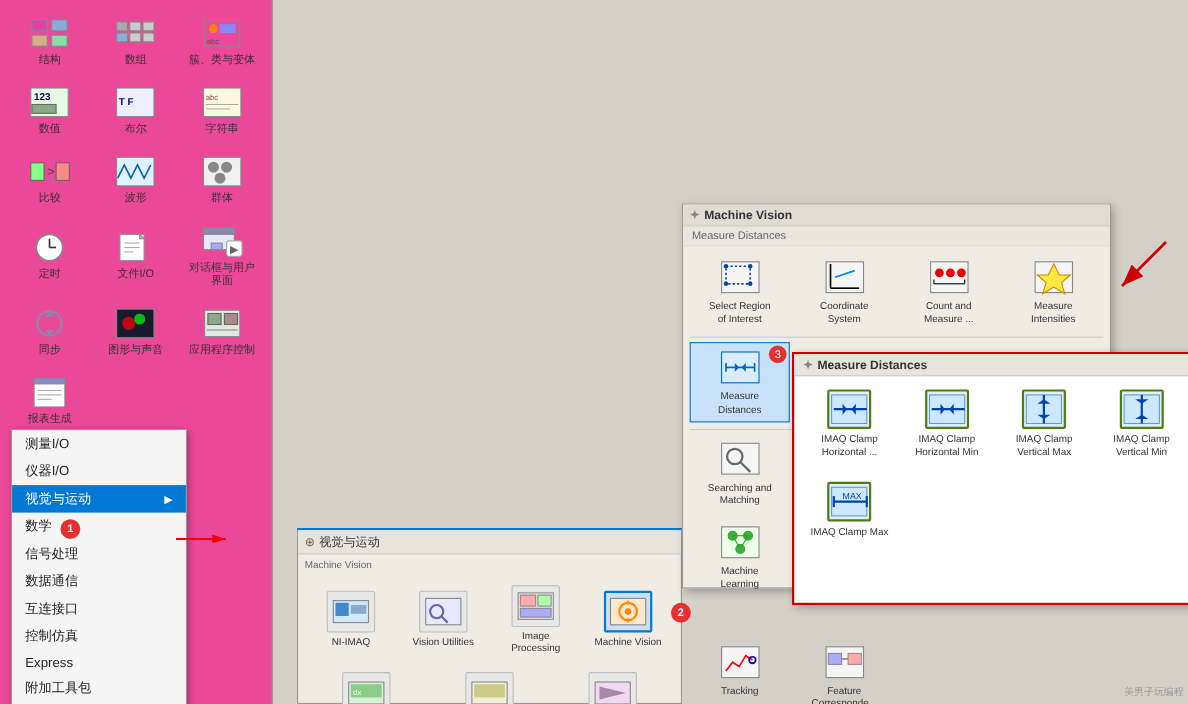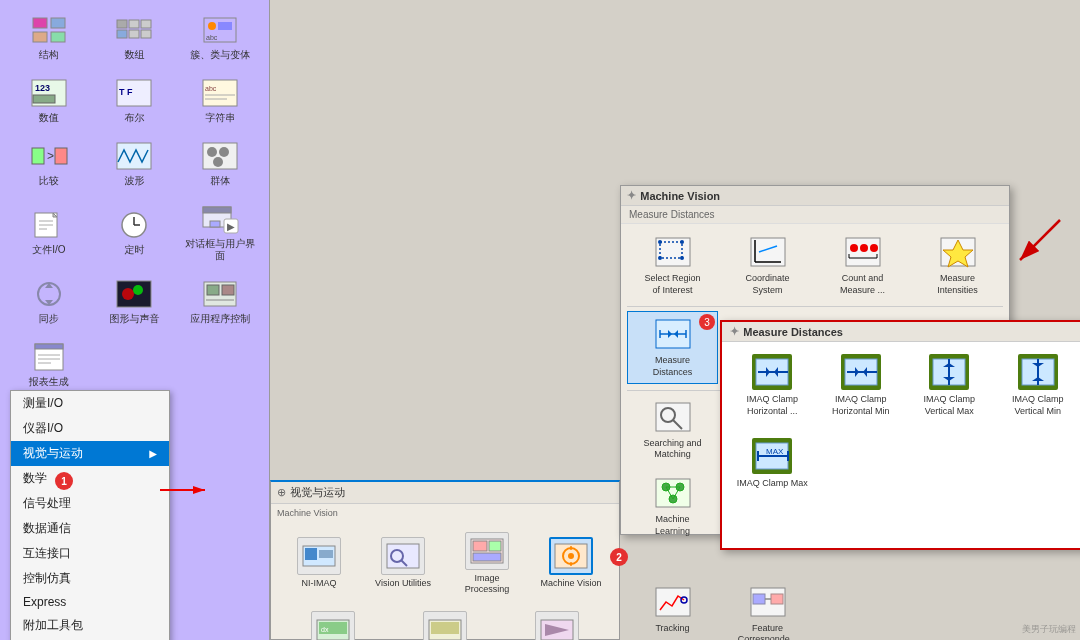--- a/index.html
+++ b/index.html
@@ -11,23 +11,23 @@
       height: 640px;
       overflow: hidden;
       position: relative;
     }
 
     
     .left-panel {
       position: absolute;
       left: 0;
       top: 0;
-      width: 270px;
+      width: 248px;
       height: 640px;
-      background: #c4b5fd;
+      background: #ec4899;
       border-right: 1px solid #999;
     }
 
     .icon-grid {
       display: grid;
       grid-template-columns: repeat(3, 1fr);
       gap: 4px;
       padding: 8px;
     }
 
@@ -280,21 +280,21 @@
       justify-content: flex-start;
       padding: 4px;
       cursor: pointer;
       min-height: 80px;
     }
 
     .md-icon-box {
       width: 40px;
       height: 36px;
       background: #e0f0ff;
-      border: 5px solid #4d7c0f;
+      border: 2px solid #4d7c0f;
       display: flex;
       align-items: center;
       justify-content: center;
       margin-bottom: 4px;
       border-radius: 2px;
     }
 
     .md-item-label {
       font-size: 9px;
       color: #333;
@@ -481,38 +481,38 @@
           <circle cx="22" cy="10" r="5" fill="#888"></circle>
           <circle cx="16" cy="20" r="5" fill="#888"></circle>
         </svg>
       </div>
       <span class="icon-label">群体</span>
     </div>
 
     <div class="icon-item">
       <div class="icon-box">
         <svg width="36" height="28">
+          <circle cx="18" cy="14" r="12" fill="#fff" stroke="#888" stroke-width="1.5"></circle>
+          <line x1="18" y1="14" x2="18" y2="6" stroke="#333" stroke-width="1.5"></line>
+          <line x1="18" y1="14" x2="24" y2="14" stroke="#333" stroke-width="1.5"></line>
+        </svg>
+      </div>
+      <span class="icon-label">定时</span>
+    </div>
+    <div class="icon-item">
+      <div class="icon-box">
+        <svg width="36" height="28">
           <rect x="4" y="2" width="22" height="24" fill="#fff" stroke="#888" stroke-width="1"></rect>
           <polygon points="22,2 26,6 22,6" fill="#ccc" stroke="#888" stroke-width="1"></polygon>
           <line x1="8" y1="10" x2="22" y2="10" stroke="#aaa" stroke-width="1"></line>
           <line x1="8" y1="14" x2="22" y2="14" stroke="#aaa" stroke-width="1"></line>
           <line x1="8" y1="18" x2="16" y2="18" stroke="#aaa" stroke-width="1"></line>
         </svg>
       </div>
       <span class="icon-label">文件I/O</span>
-    </div>
-    <div class="icon-item">
-      <div class="icon-box">
-        <svg width="36" height="28">
-          <circle cx="18" cy="14" r="12" fill="#fff" stroke="#888" stroke-width="1.5"></circle>
-          <line x1="18" y1="14" x2="18" y2="6" stroke="#333" stroke-width="1.5"></line>
-          <line x1="18" y1="14" x2="24" y2="14" stroke="#333" stroke-width="1.5"></line>
-        </svg>
-      </div>
-      <span class="icon-label">定时</span>
     </div>
     <div class="icon-item">
       <div class="icon-box">
         <svg width="36" height="28">
           <rect x="1" y="2" width="28" height="20" fill="#e8e8f8" stroke="#888" stroke-width="1"></rect>
           <rect x="1" y="2" width="28" height="6" fill="#88a" stroke="#888" stroke-width="1"></rect>
           <rect x="8" y="16" width="10" height="6" fill="#aaf" stroke="#888" stroke-width="1"></rect>
           <rect x="22" y="14" width="14" height="14" fill="#fff" stroke="#aaa" stroke-width="1" rx="2"></rect>
           <text x="25" y="25" font-size="10" fill="#666">▶</text>
         </svg>

